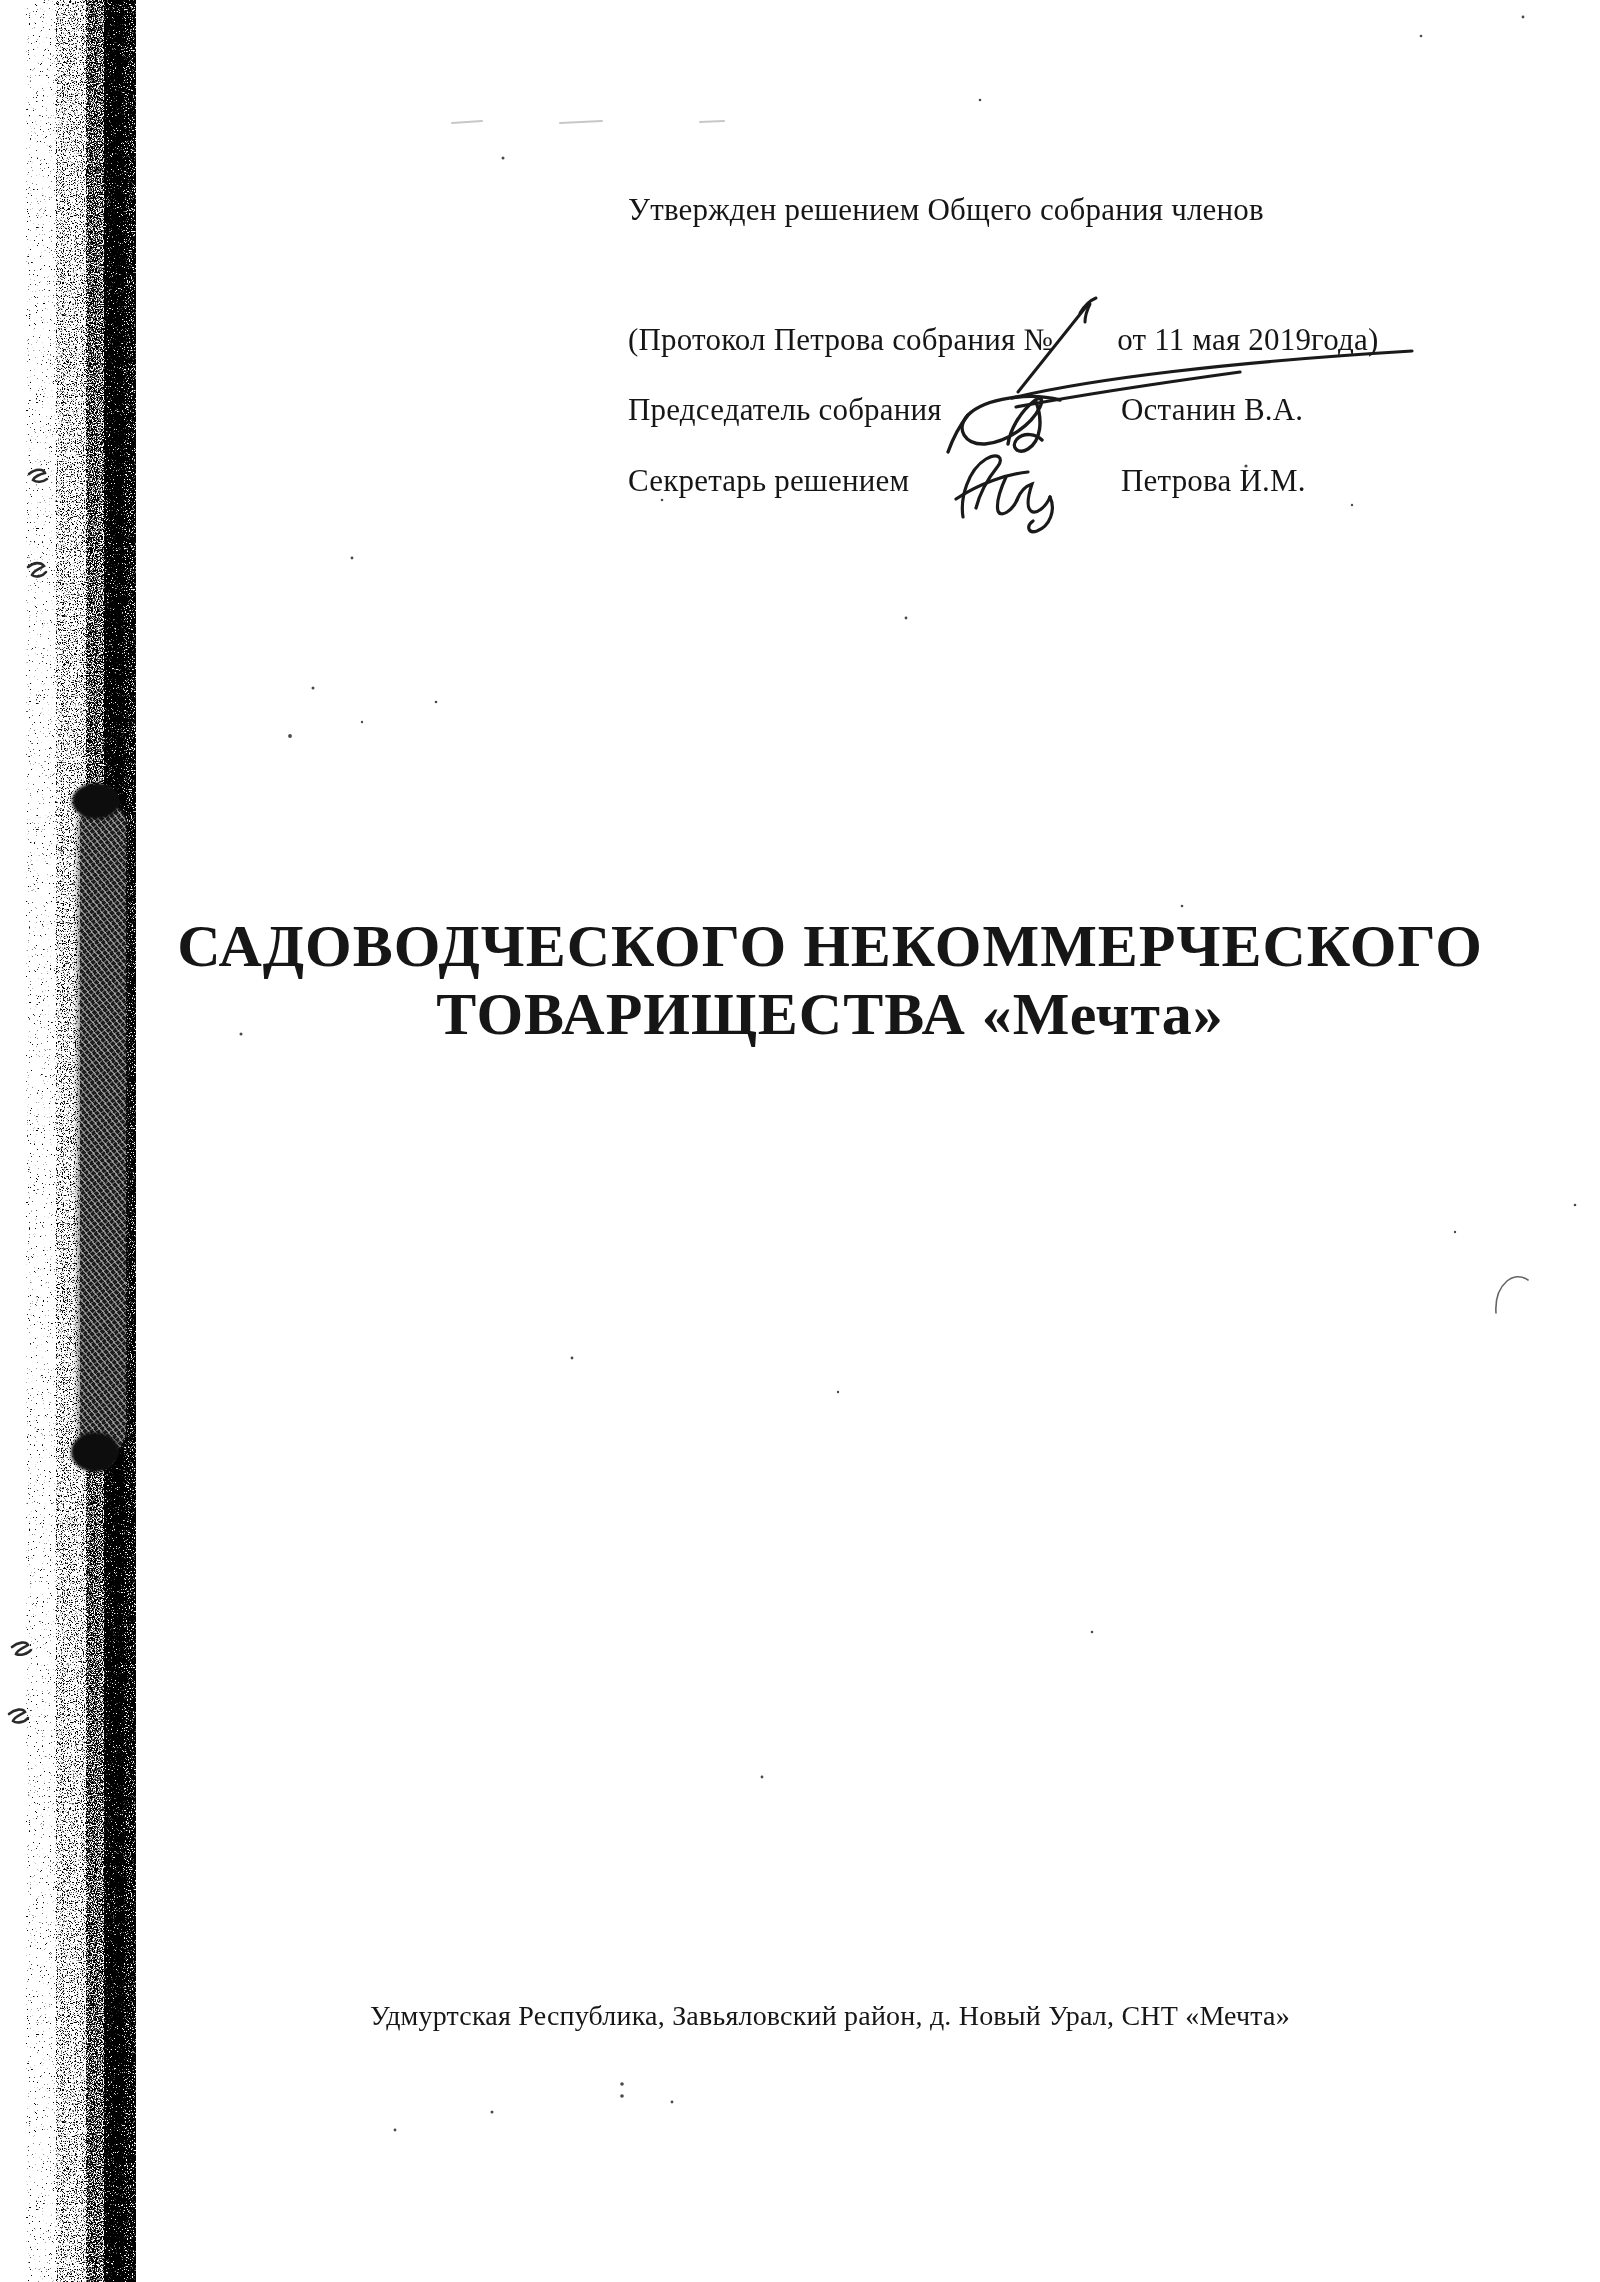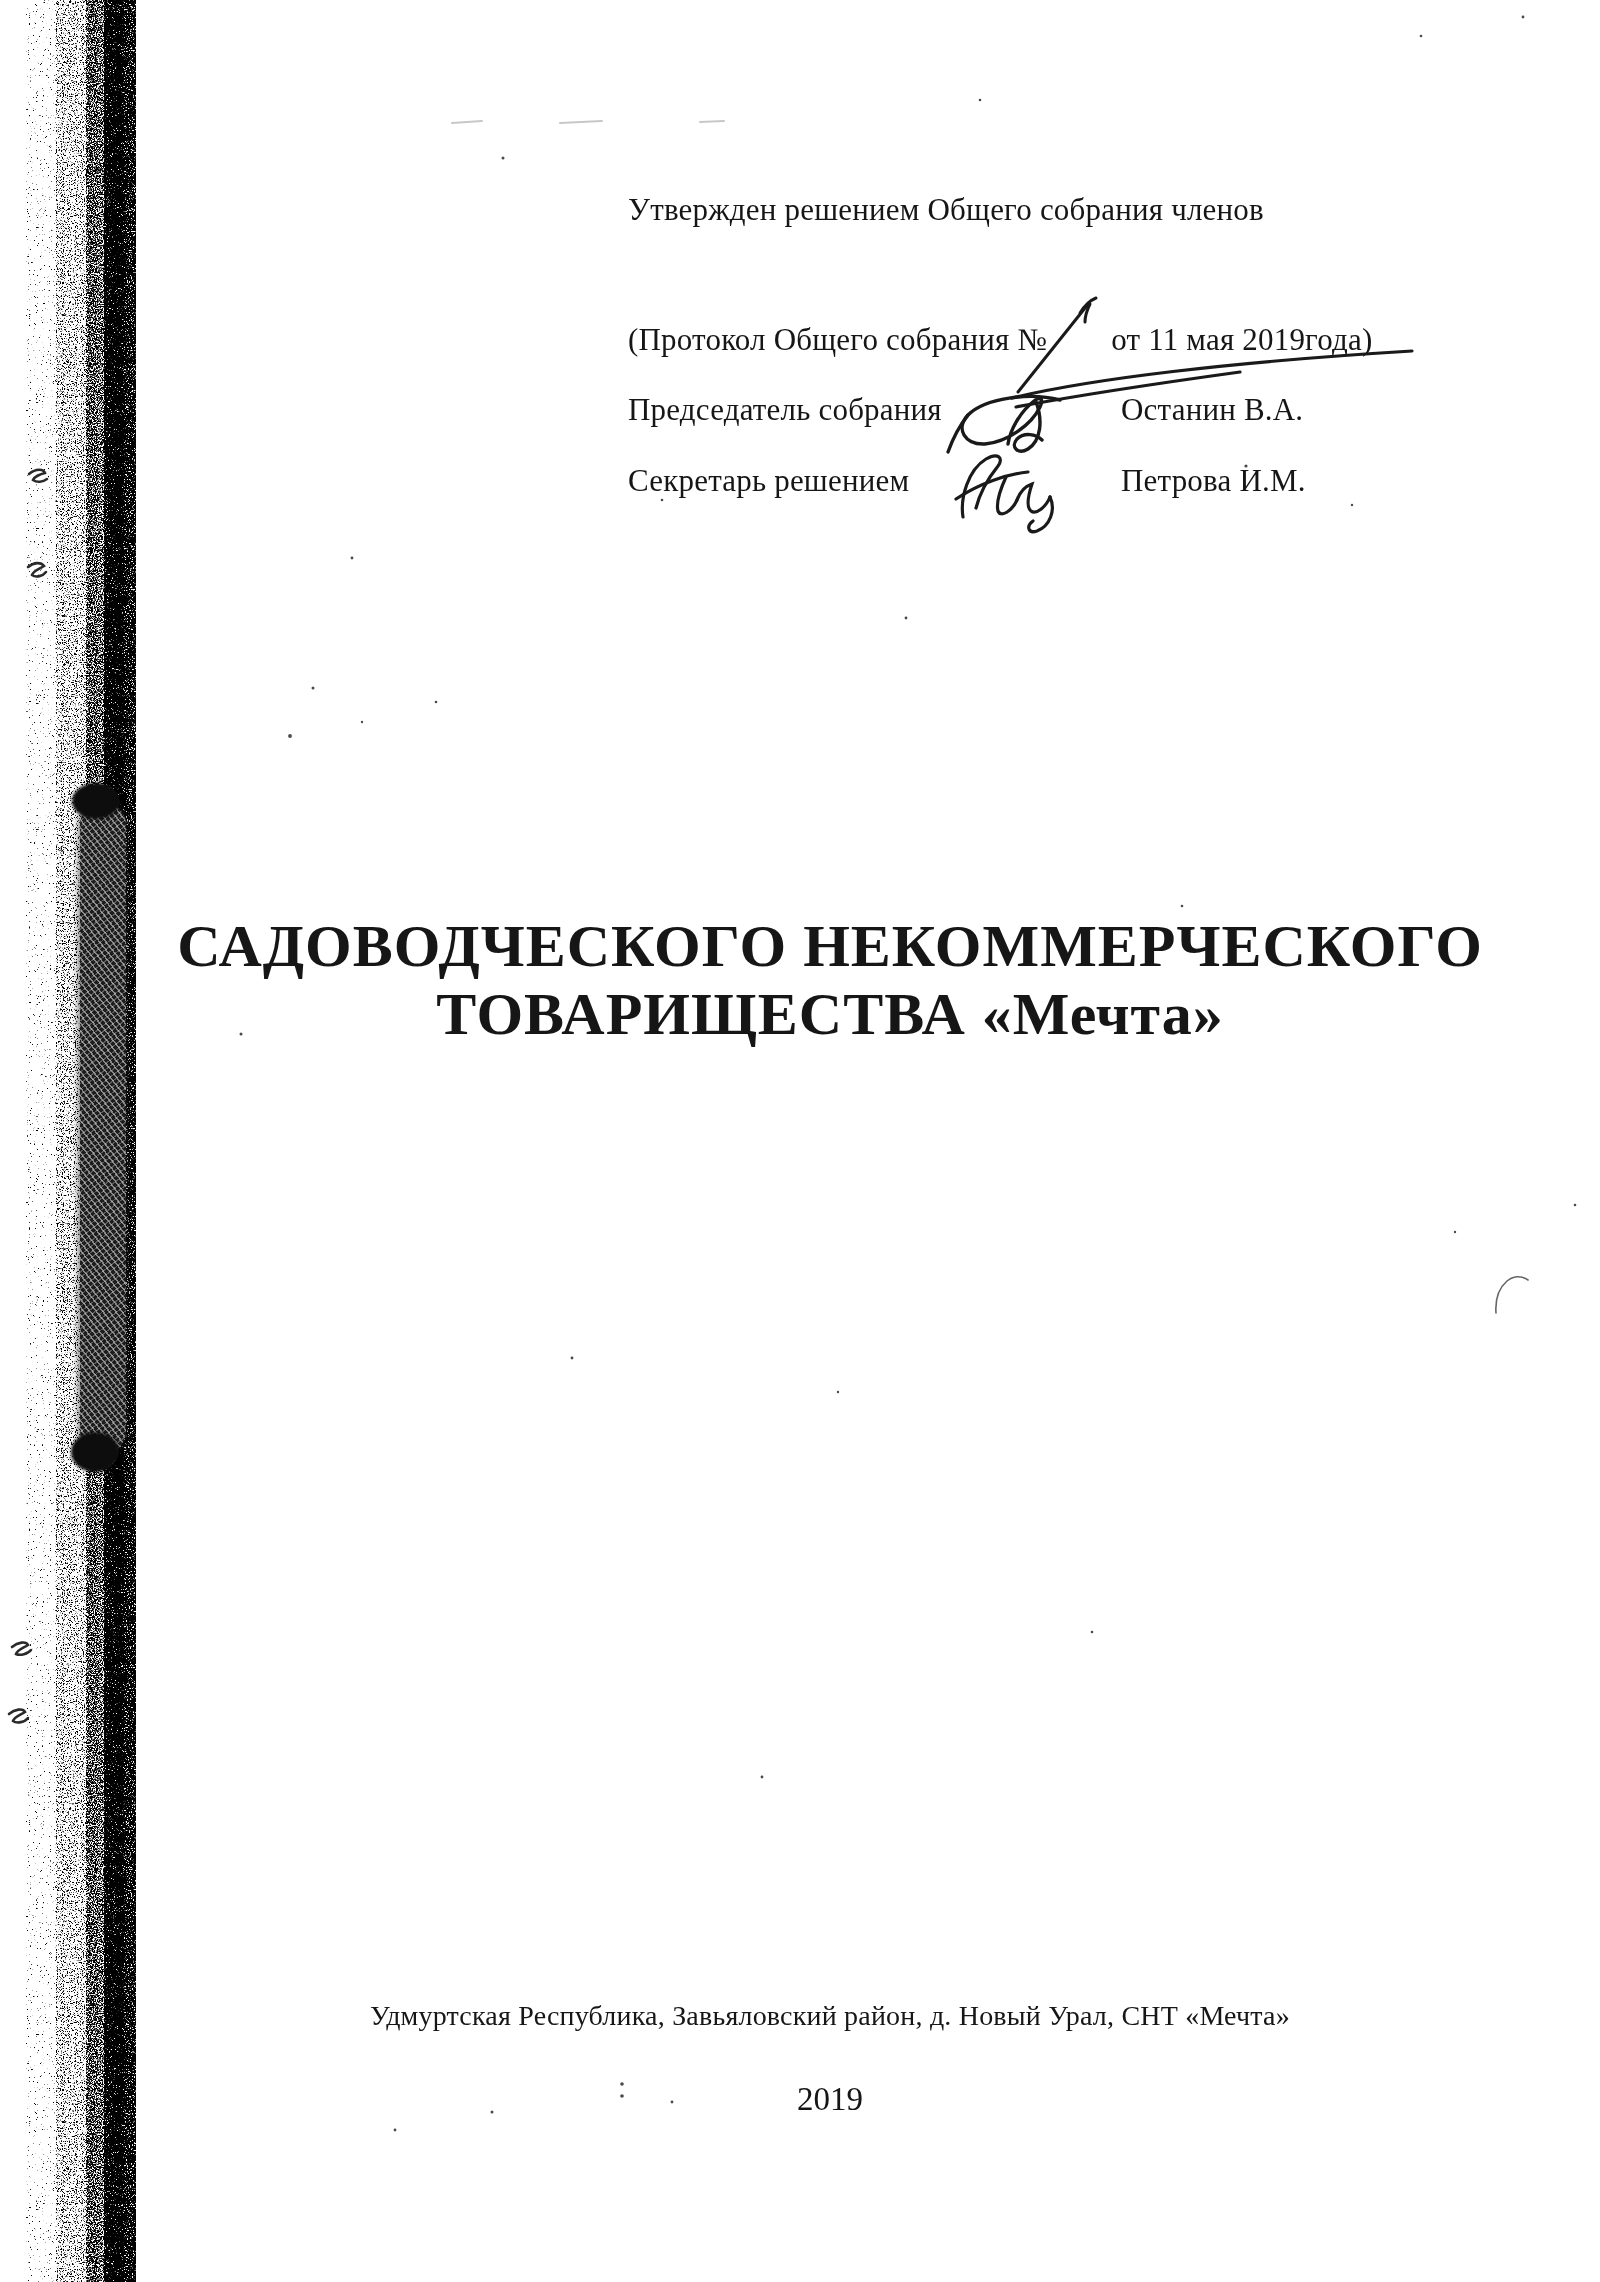--- a/index.html
+++ b/index.html
@@ -97,35 +97,34 @@
       <rect x="56" y="0" width="42" height="2282" fill="#171717" filter="url(#sp-med)"></rect>
       <rect x="86" y="0" width="38" height="2282" fill="#111111" filter="url(#sp-dense)"></rect>
       <rect x="104" y="0" width="32" height="2282" fill="#0c0c0c" filter="url(#sp-densest)"></rect>
     </svg>
   </div>
 
   <div class="binding-strip"></div>
 
   <div class="h-line" style="top:190px">Утвержден решением Общего собрания членов</div>
 
-  <div class="h-line" style="top:320px"><span>(Протокол Общего собрания № </span><span class="hw-number">1</span><span>от 11 мая 2019года)</span></div>
+  <div class="h-line" style="top:320px"><span>(Протокол Петрова собрания № </span><span class="hw-number">1</span><span>от 11 мая 2019года)</span></div>
 
   <div class="h-line" style="top:390px">Председатель собрания</div>
   <div class="h-line sig-name" style="top:390px">Останин В.А.</div>
 
   <div class="h-line" style="top:461px">Секретарь решением</div>
   <div class="h-line sig-name" style="top:461px">Петрова И.М.</div>
 
   <div class="centered-block doc-title">
     <div>САДОВОДЧЕСКОГО НЕКОММЕРЧЕСКОГО</div>
     <div>ТОВАРИЩЕСТВА «Мечта»</div>
   </div>
 
   <div class="centered-block footer-location">Удмуртская Республика, Завьяловский район, д. Новый Урал, СНТ «Мечта»</div>
-  <div class="centered-block footer-year">2019</div>
 
   <svg class="ink-overlay" width="1600" height="2282" viewBox="0 0 1600 2282">
     <defs>
       <filter id="soft-blur" x="-30%" y="-30%" width="160%" height="160%">
         <feGaussianBlur stdDeviation="1.4"></feGaussianBlur>
       </filter>
     </defs>
 
     <g fill="#0b0b0b" filter="url(#soft-blur)">
       <ellipse cx="96" cy="801" rx="24" ry="18"></ellipse>

